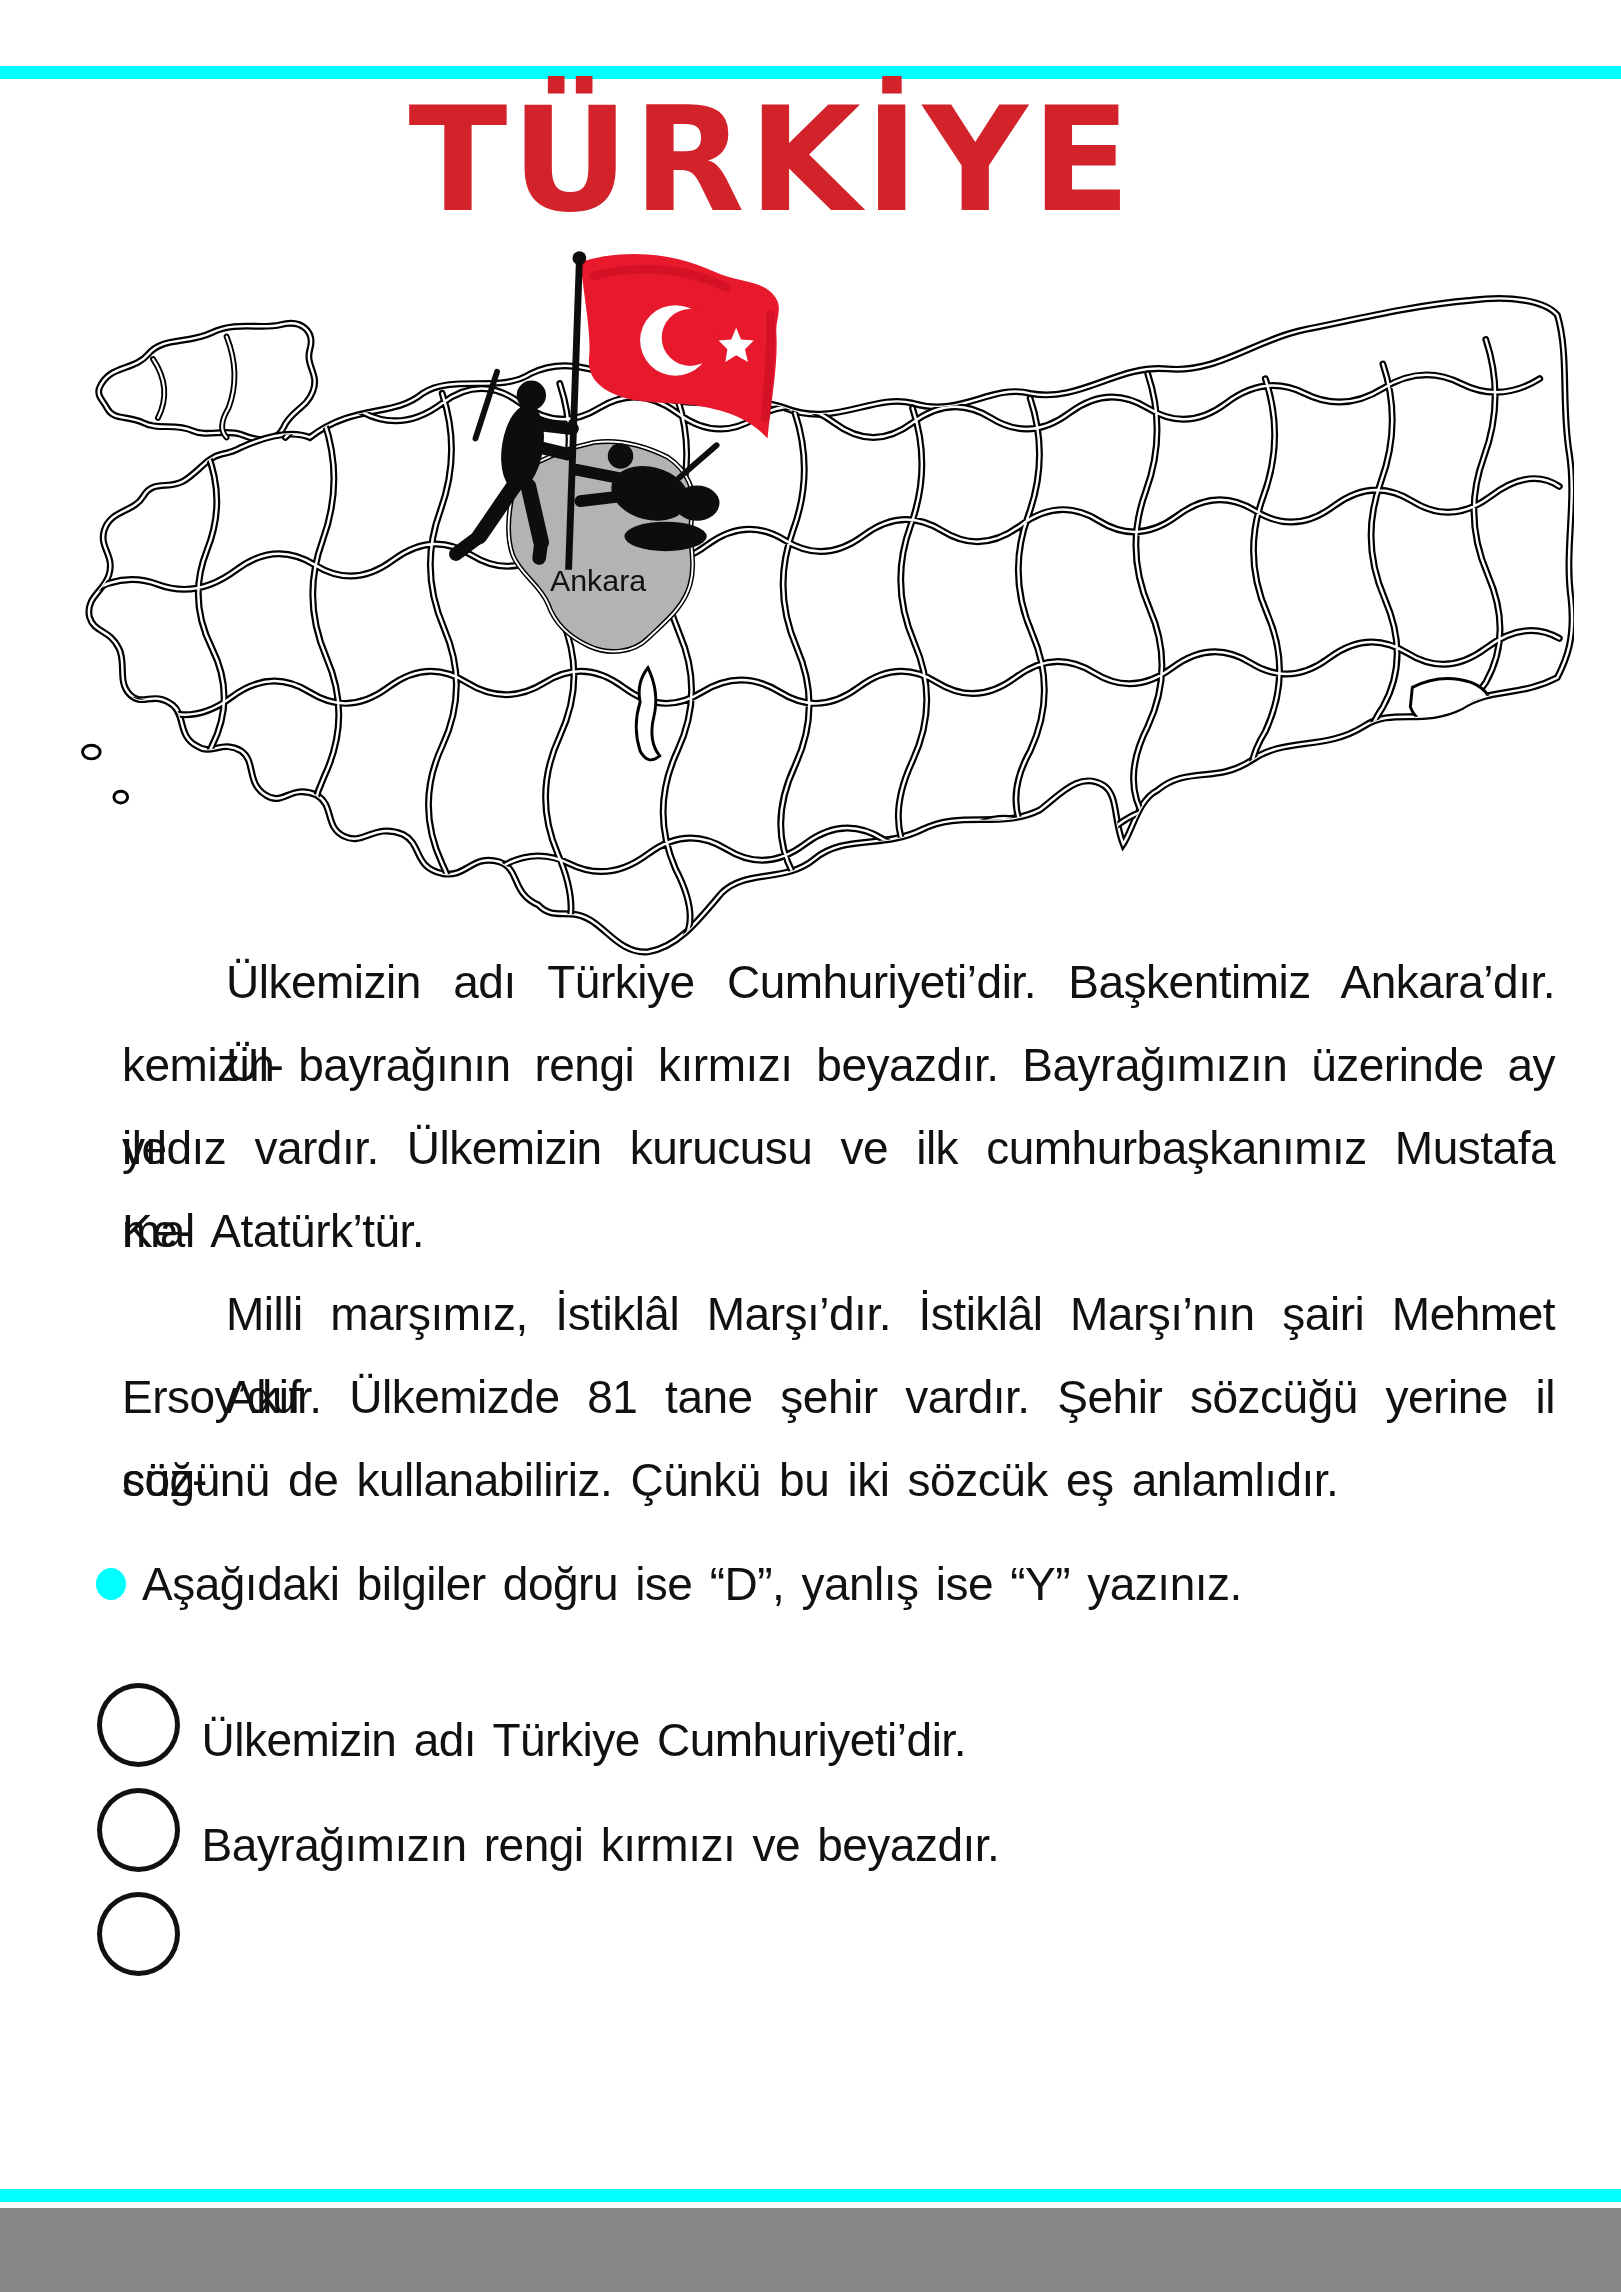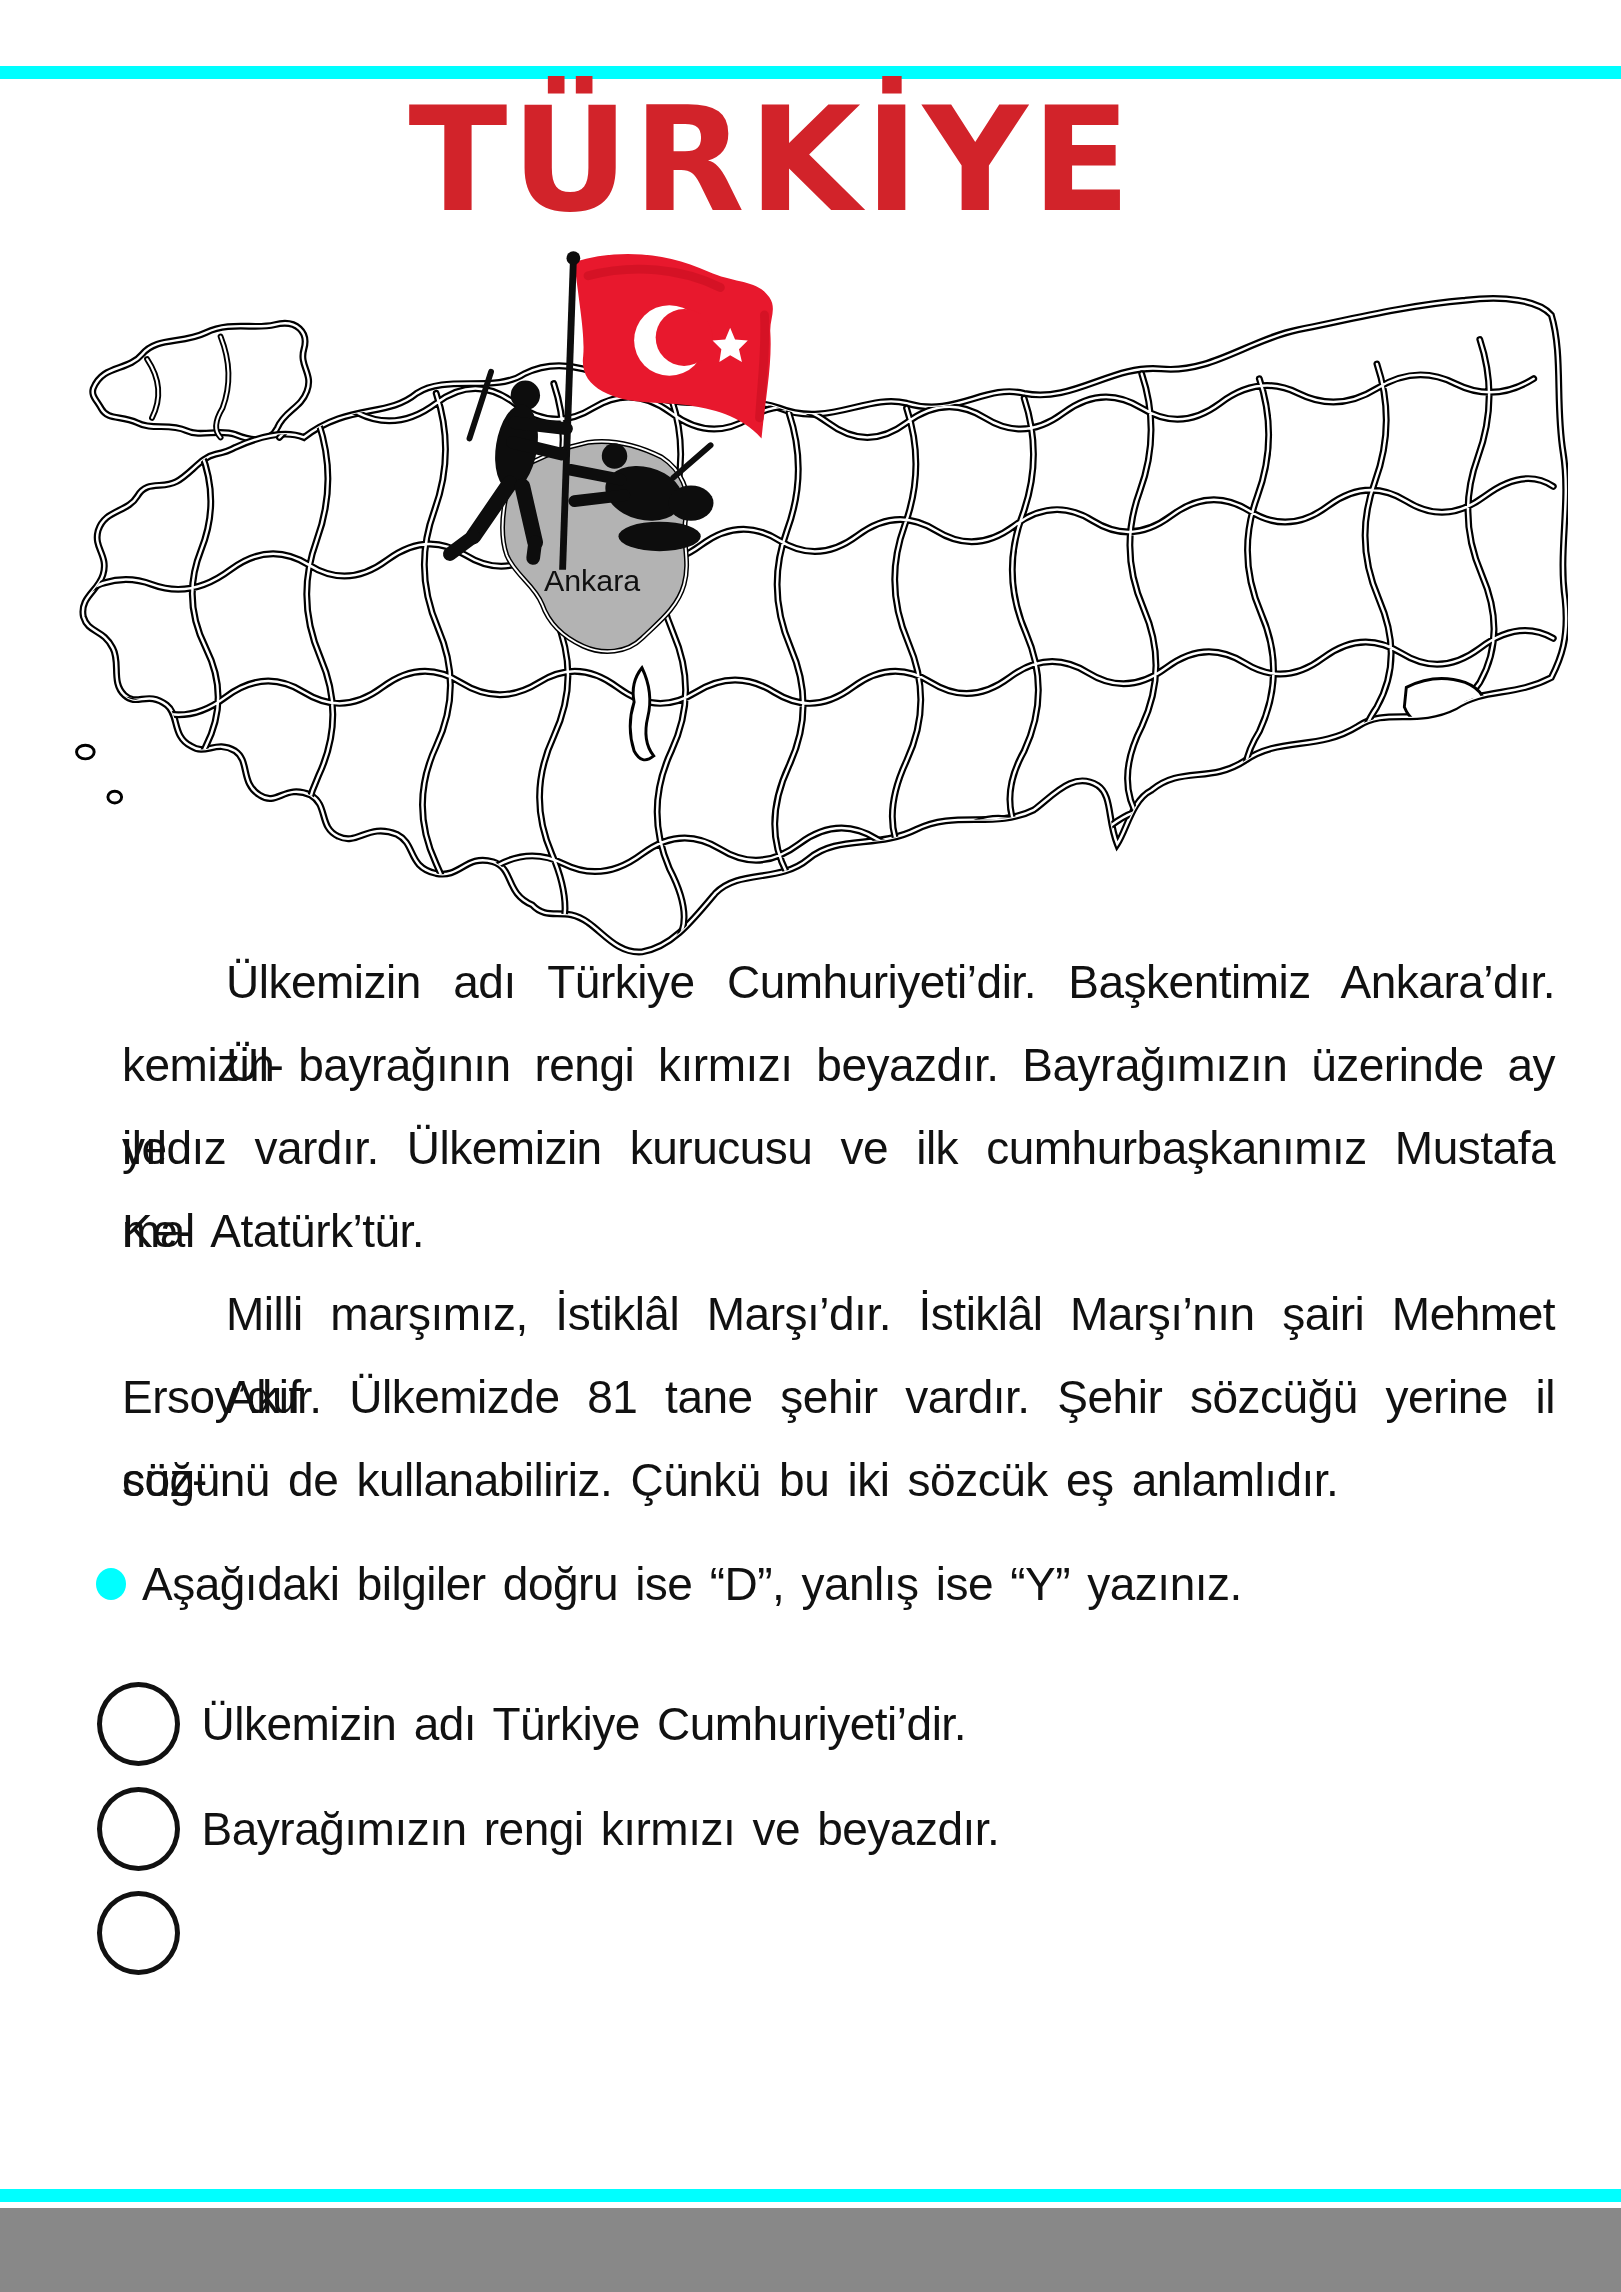--- a/index.html
+++ b/index.html
@@ -13,41 +13,41 @@
   .bar.bottom{top:2189px;}
 
   .title{
     position:absolute;top:76px;left:0;width:100%;margin:0;
     text-align:center;transform:translateX(-39px);
     font-family:"DejaVu Sans",sans-serif;font-weight:900;
     font-size:145px;line-height:167px;letter-spacing:3.9px;
     color:var(--title_red,#d2232a);
   }
 
-  .map-wrap{position:absolute;left:54px;top:245px;width:1514px;height:723px;}
+  .map-wrap{position:absolute;left:60px;top:245px;width:1514px;height:723px;}
   .map-wrap svg{display:block;width:100%;height:100%;}
   .ankara-label{font-family:"Liberation Sans",sans-serif;font-size:31px;fill:#111;}
 
   .body-text{position:absolute;left:94px;top:941px;width:1433px;margin-left:28px;}
   .line{
     height:83px;line-height:83px;font-size:46px;letter-spacing:-0.5px;
     word-spacing:5.9px;white-space:normal;
     text-align:justify;text-align-last:justify;
   }
   .line.indent{padding-left:104px;}
   .line.last{text-align-last:left;}
 
   .instruction{
     position:absolute;left:96px;top:1552px;width:1431px;height:63px;
     display:flex;align-items:center;gap:16px;font-size:46px;letter-spacing:-0.5px;word-spacing:4.9px;
   }
   .bullet-dot{flex:0 0 auto;width:30px;height:32px;border-radius:50%;background:var(--accent_cyan,#00ffff);}
 
   .items{position:absolute;left:97px;top:1681px;width:1451px;}
-  .item{display:flex;align-items:center;gap:21.6px;height:86px;margin-bottom:18.6px;}
+  .item{display:flex;align-items:flex-end;gap:21.6px;height:86px;margin-bottom:18.6px;}
   .answer-circle{
     flex:0 0 auto;width:73px;height:74px;border:5.9px solid #111;border-radius:50%;
     background:#fff;box-sizing:content-box;
   }
   .item-text{font-size:46px;letter-spacing:-0.5px;word-spacing:4.9px;}
 
   .site-logo{
     position:absolute;top:2204px;right:35px;height:63px;
     display:flex;align-items:center;gap:9.8px;
   }

